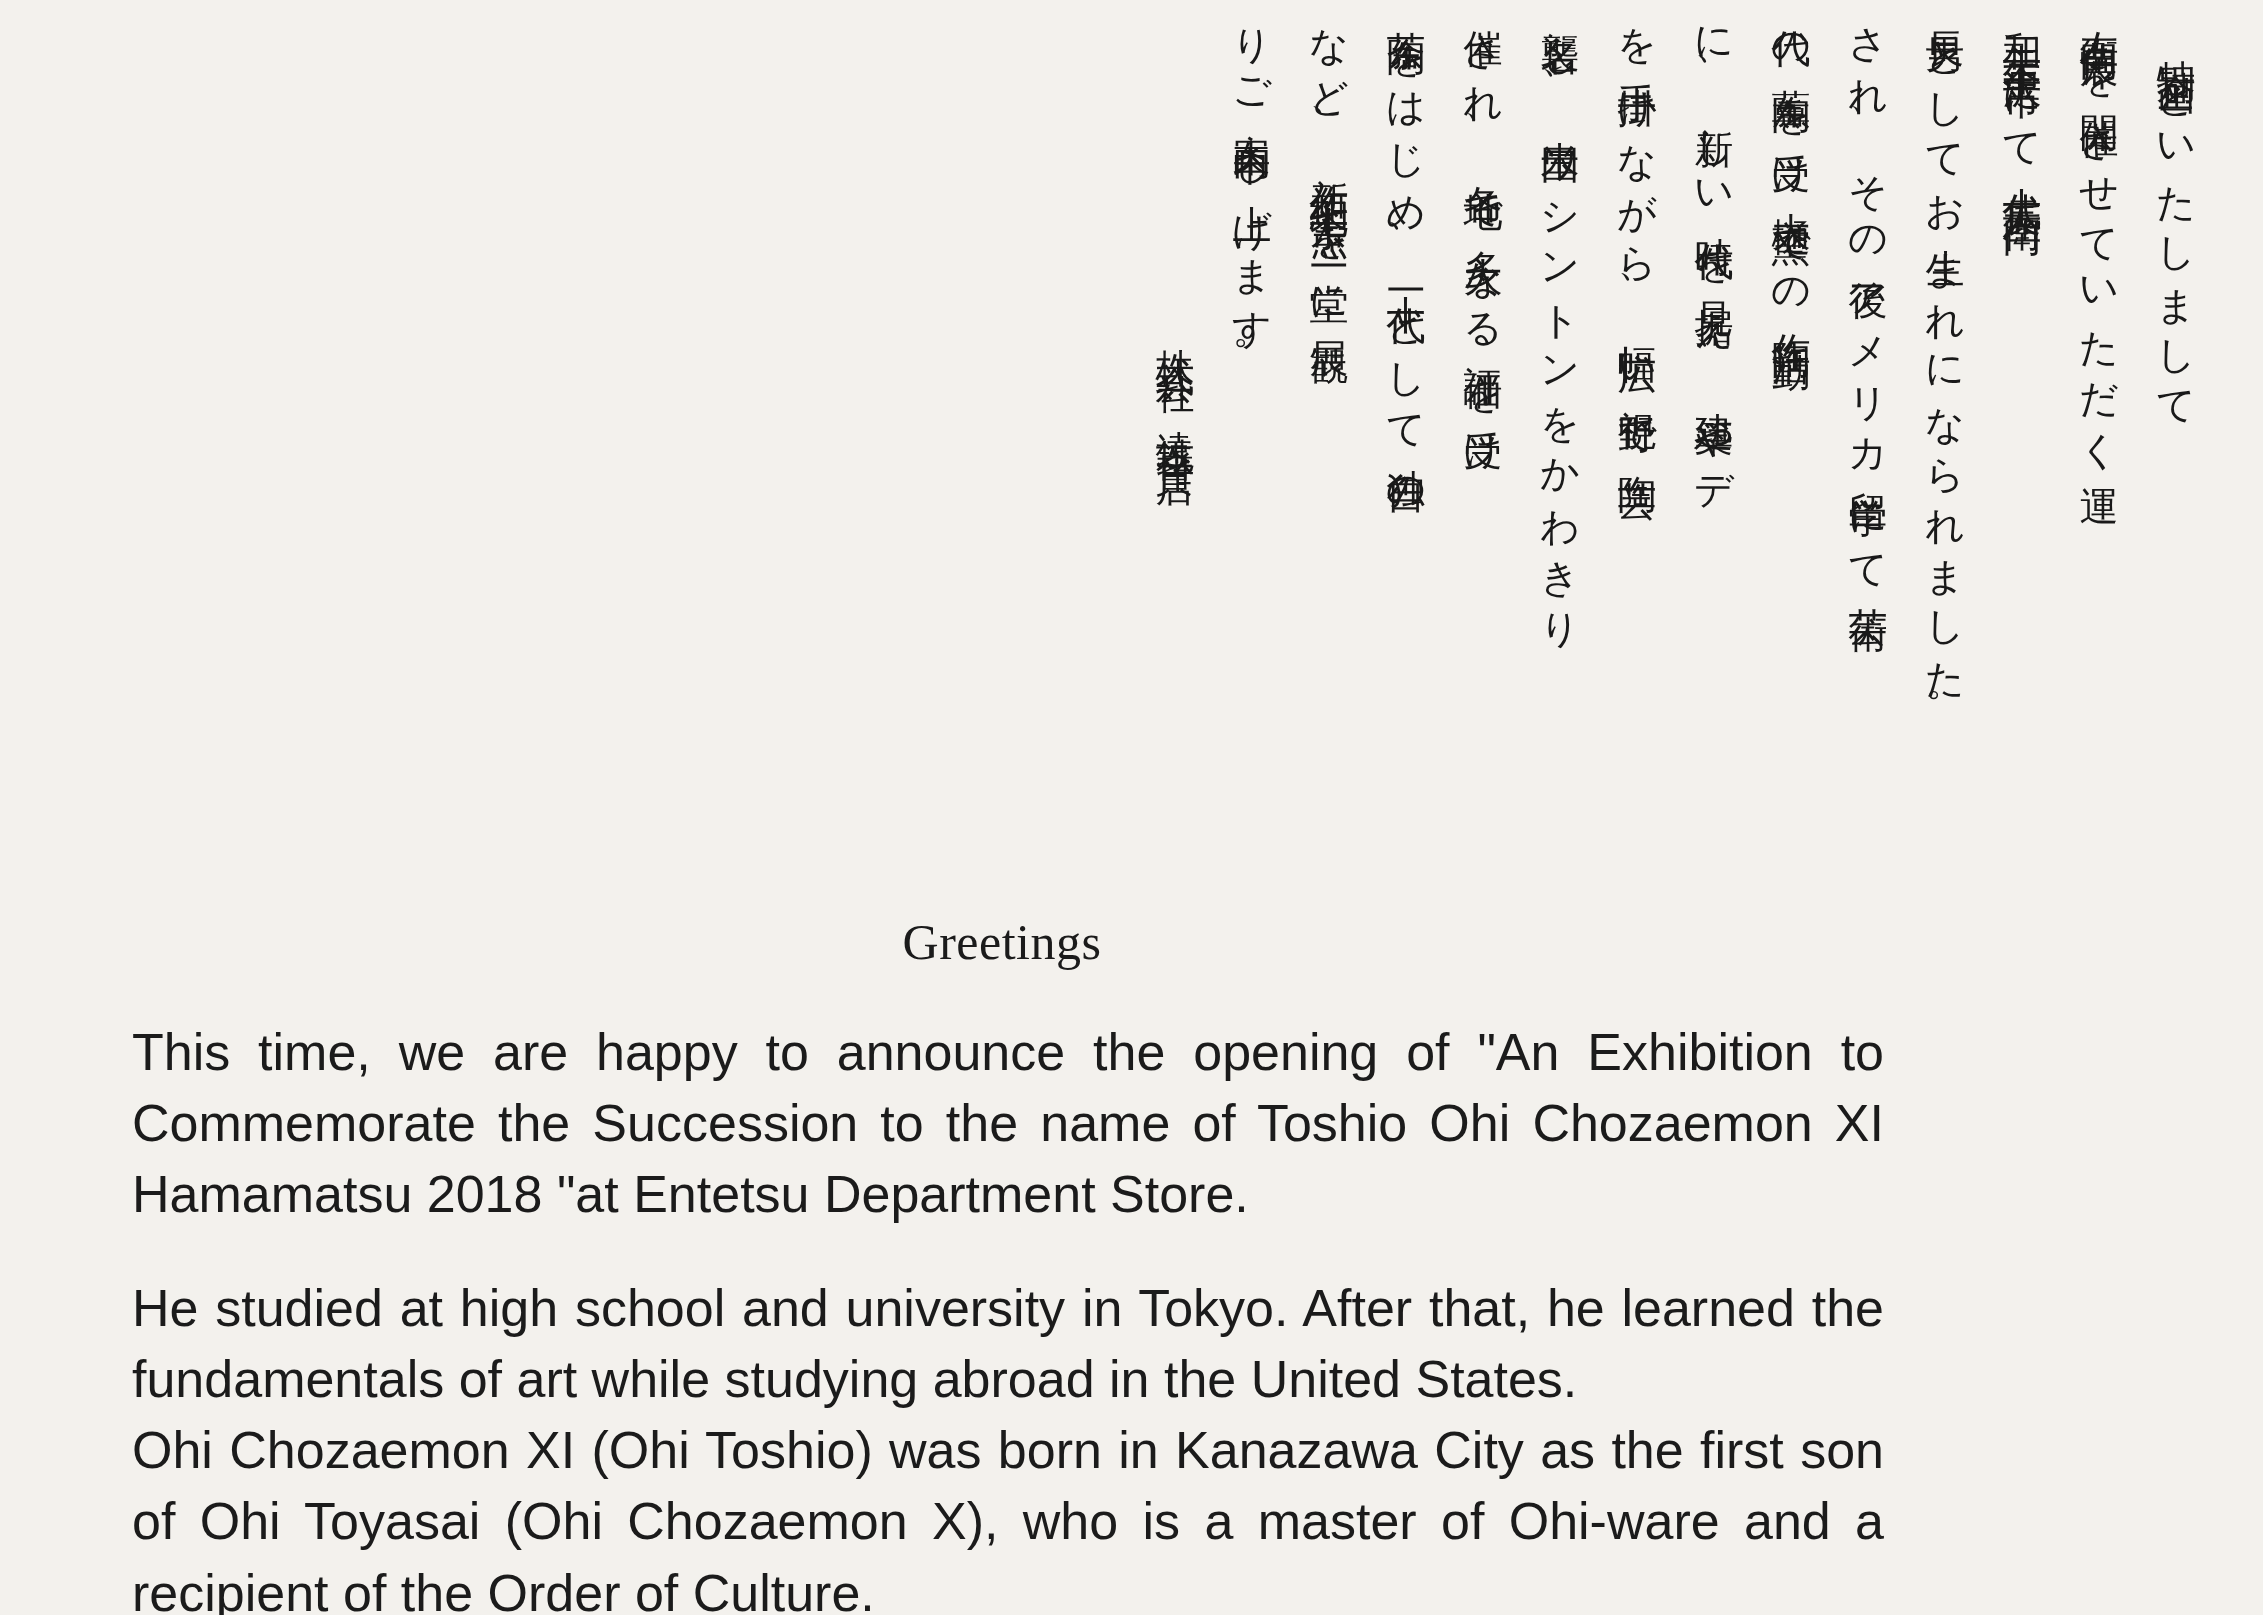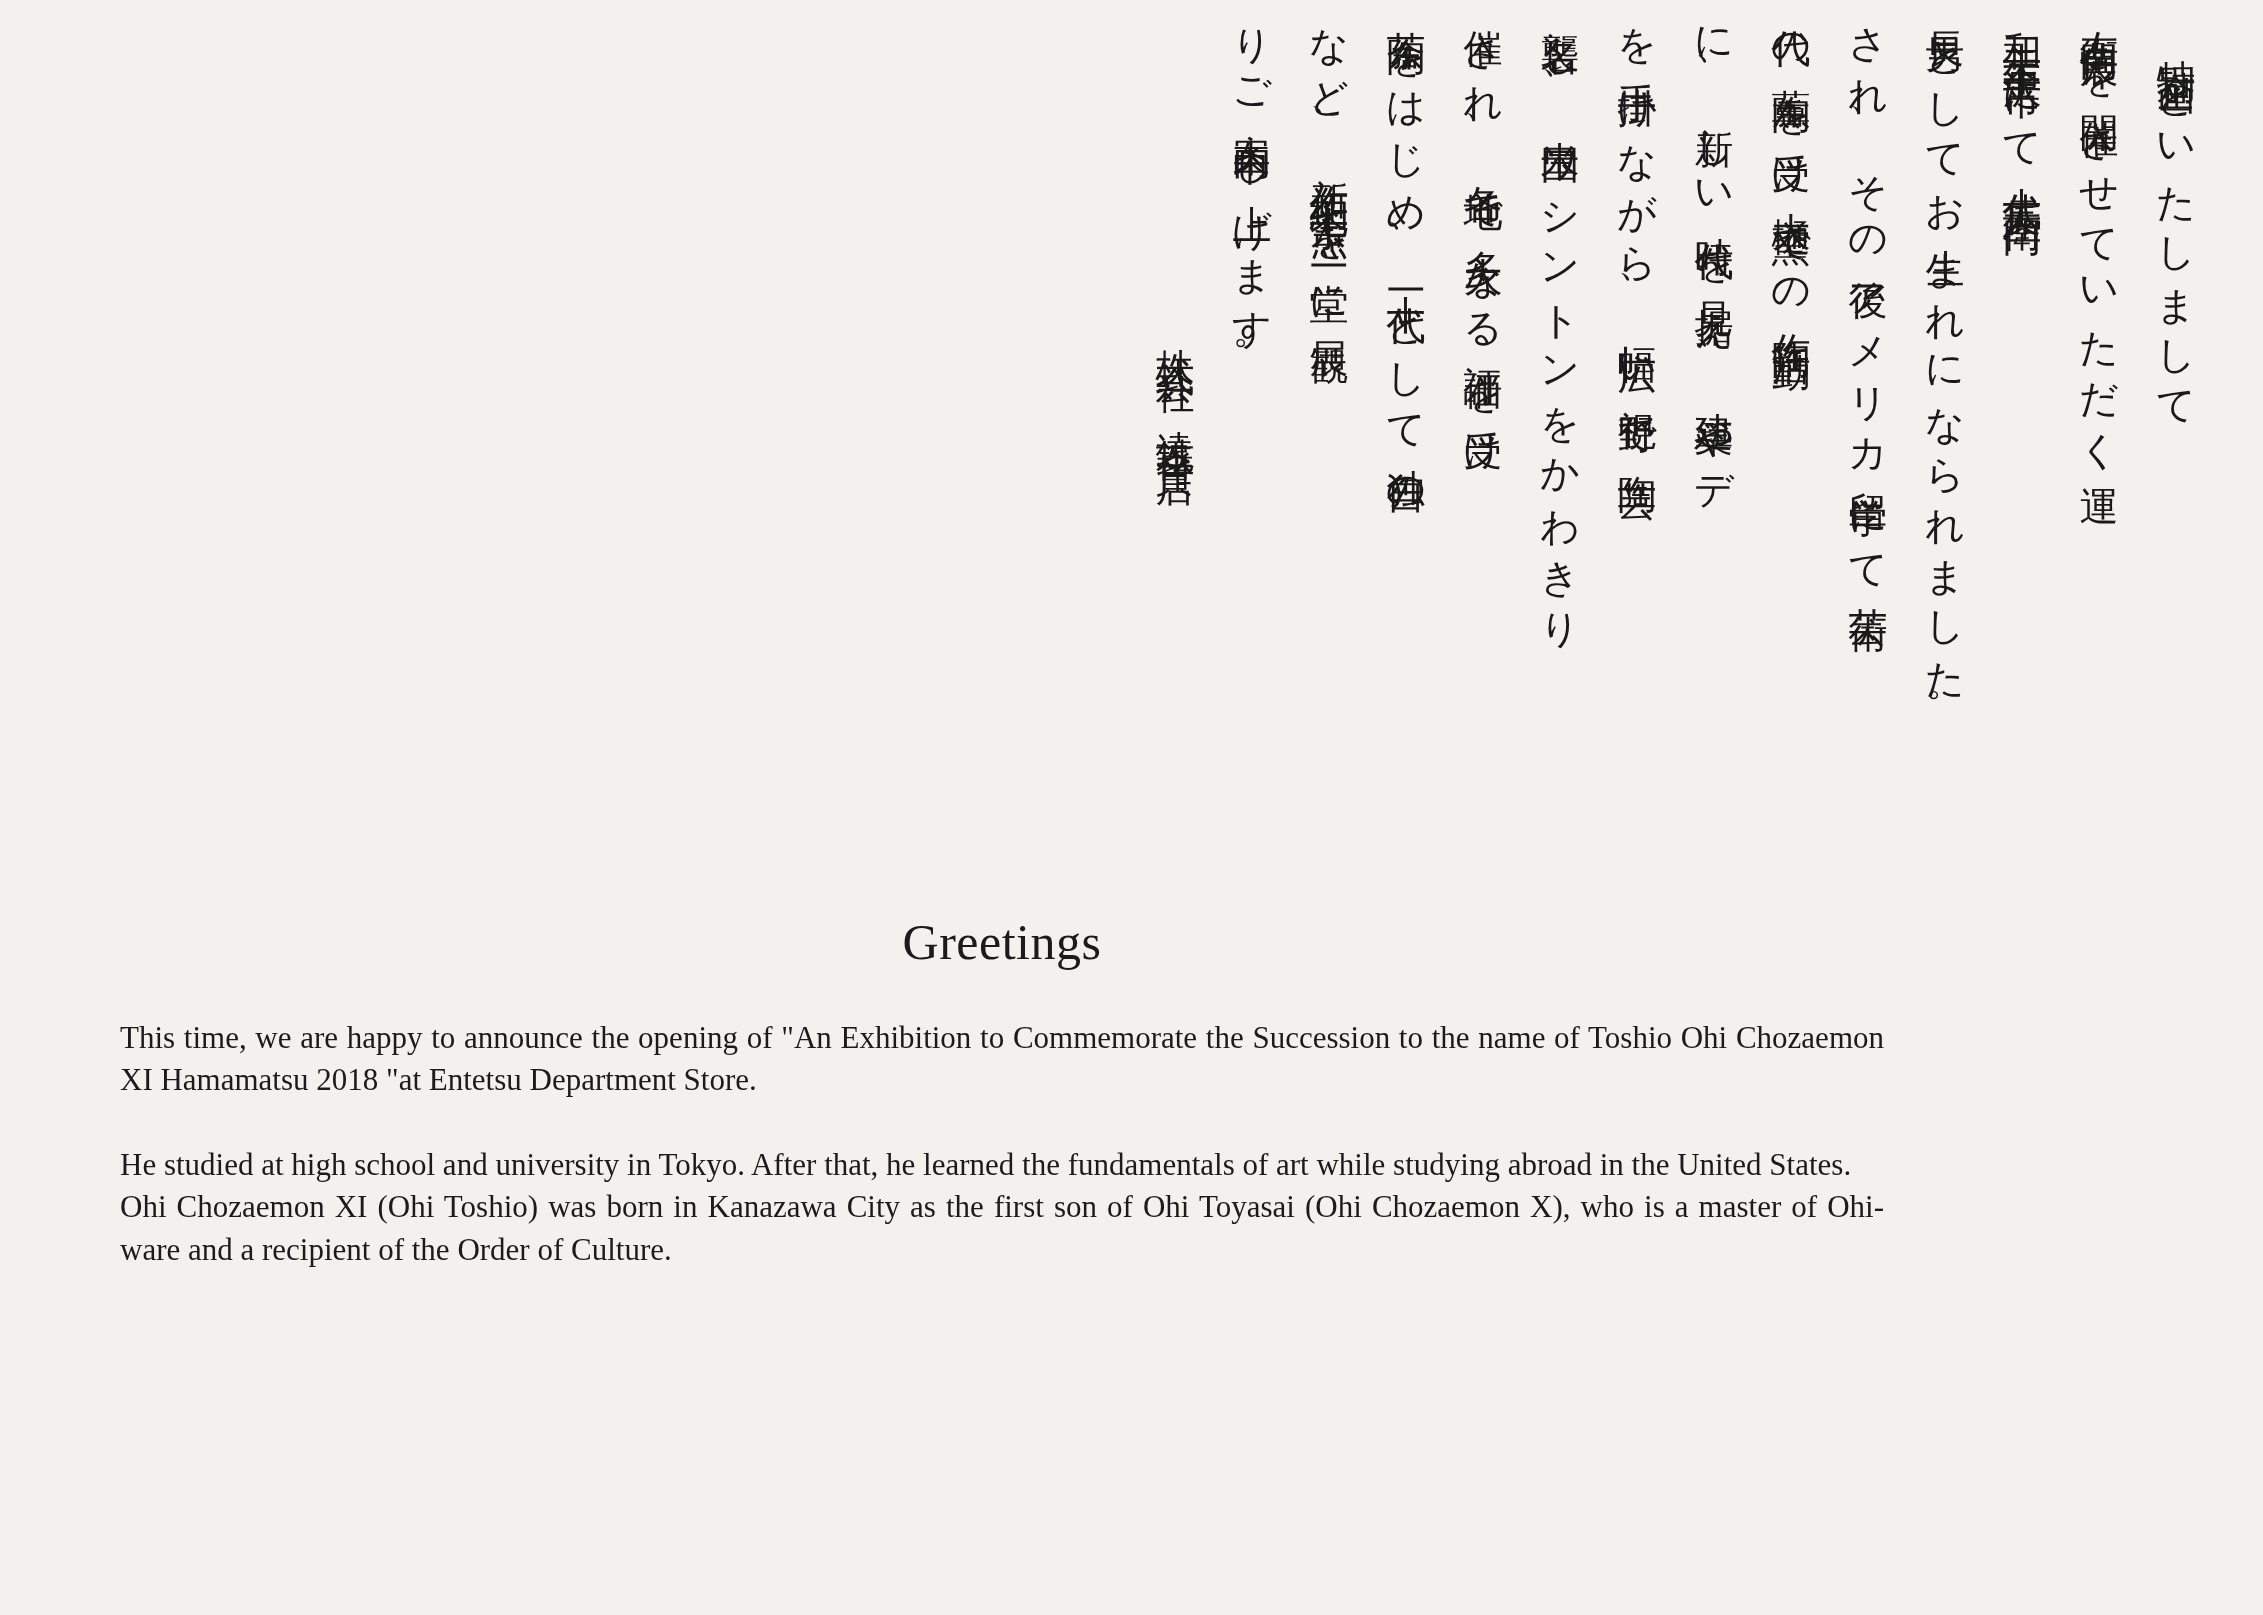--- a/index.html
+++ b/index.html
@@ -65,26 +65,26 @@
   }
   #greetings-heading {
     text-align: center;
     font-size: 50px;
     font-weight: normal;
     margin: 24px 0 46px 0;
     letter-spacing: 0.5px;
     font-family: "Liberation Serif", serif;
   }
   .en-para {
-    font-size: 31px;
+    font-size: 52px;
     line-height: 1.37;
     text-align: justify;
     text-justify: inter-word;
-    margin: 0 0 42px 0;
-    font-family: Liberation Serif, serif;
+    margin: 0 0 42px 12px;
+    font-family: Liberation Sans, sans-serif;
   }
   .en-para.tight {
     margin-bottom: 0;
   }
 </style>
 </head>
 <body>
 
 <div id="japanese-block">
   <div class="v-col indent-top">特別企画といたしまして</div>

